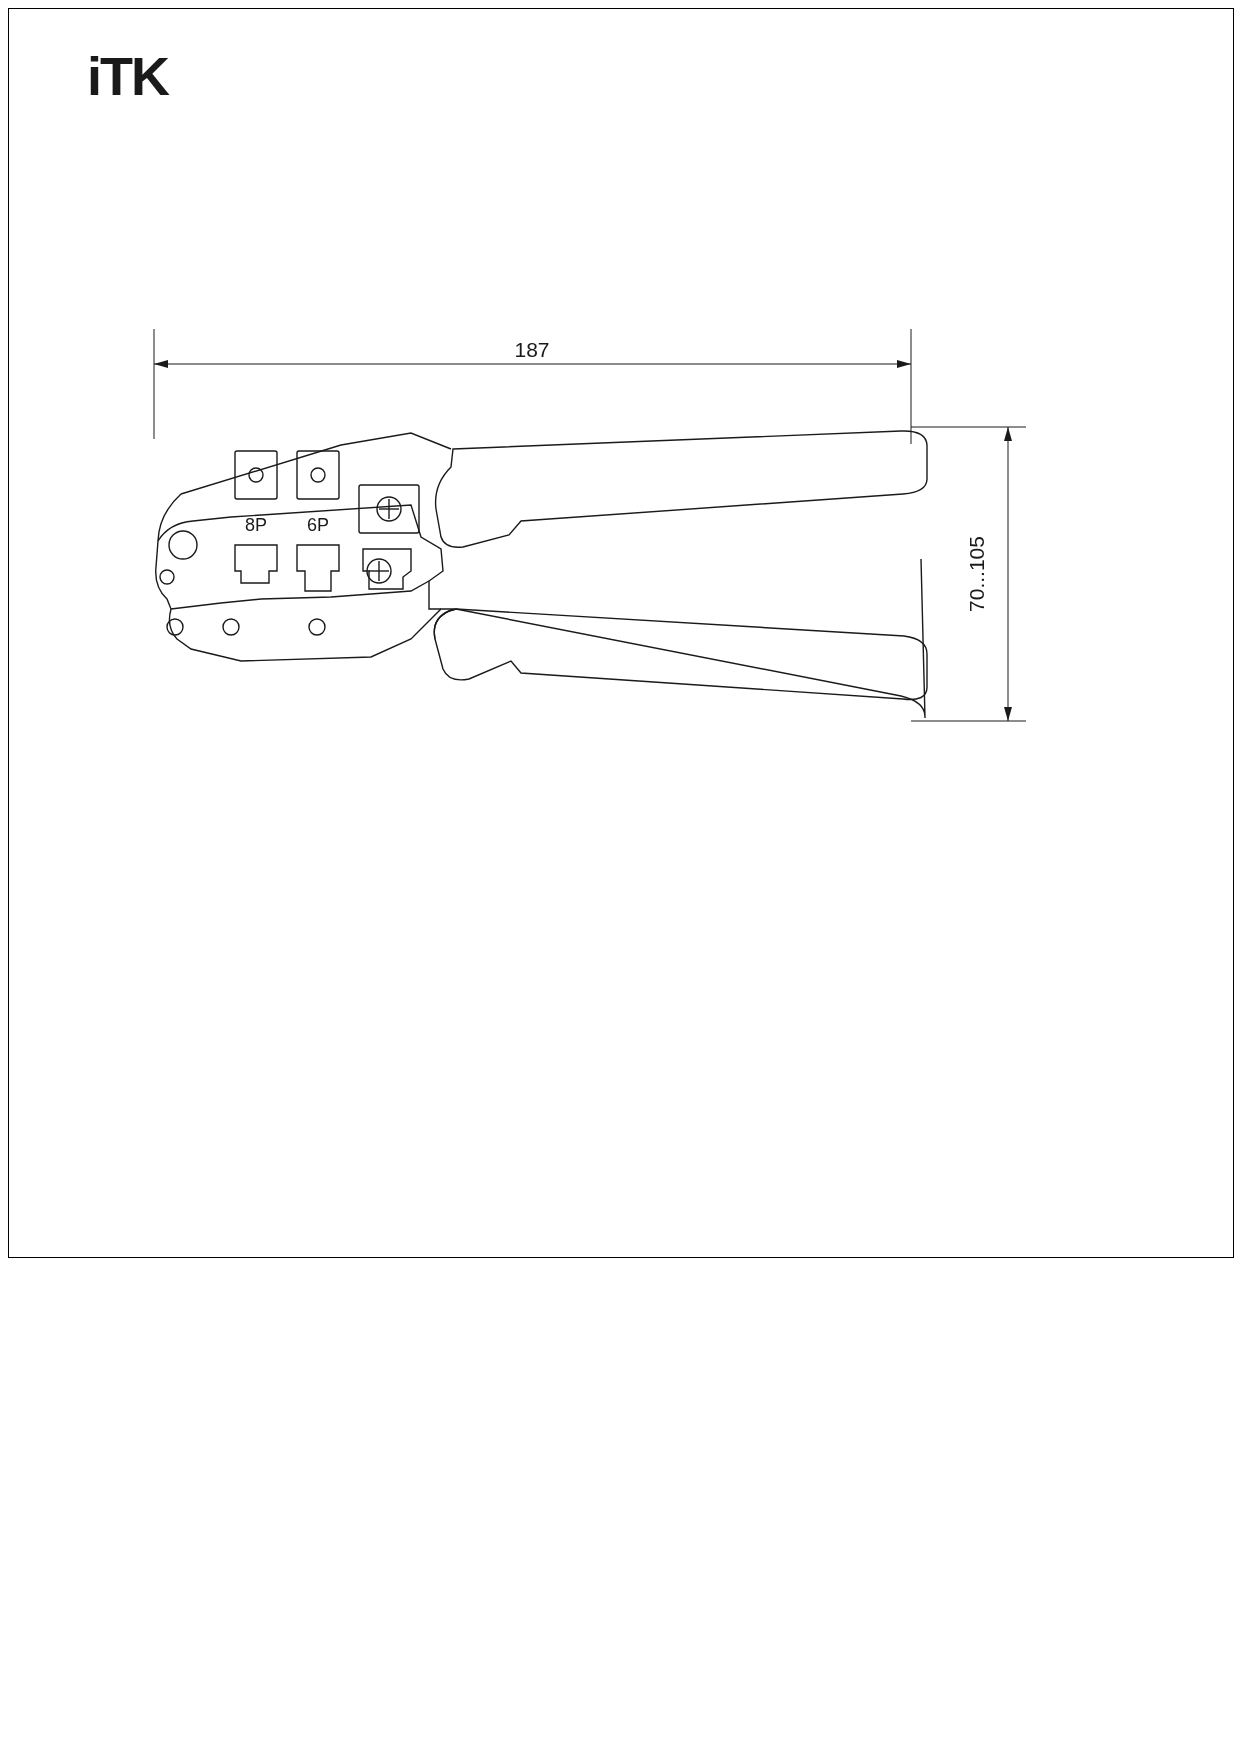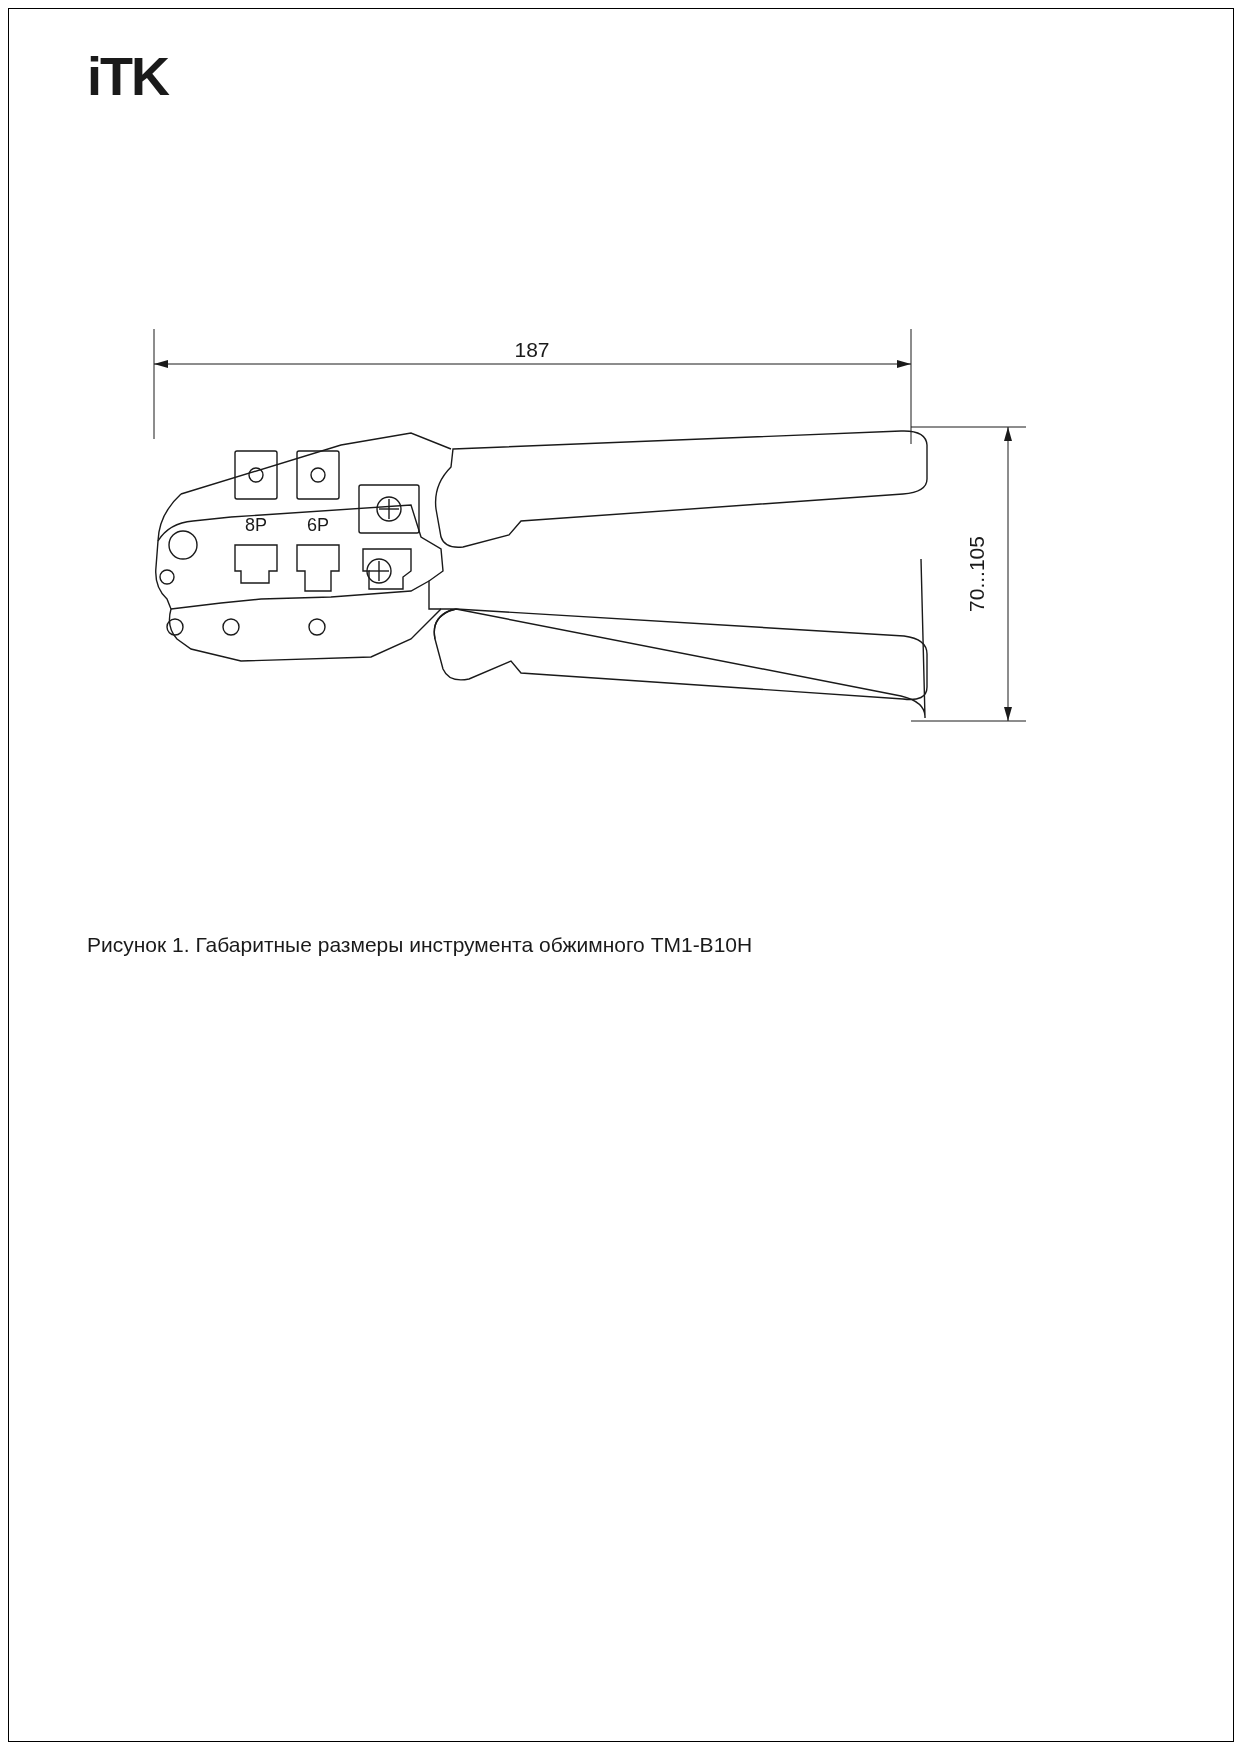--- a/index.html
+++ b/index.html
@@ -13,21 +13,21 @@
     font-family: "Liberation Sans", sans-serif;
     color: #000000;
     position: relative;
     overflow: hidden;
   }
   .page {
     position: absolute;
     left: 8px;
     top: 8px;
     width: 1226px;
-    height: 1734px;
+    height: 1250px;
     border: 1px solid #000000;
     box-sizing: border-box;
     background: #ffffff;
   }
   .logo {
     position: absolute;
     left: 78px;
     top: 40px;
     font-size: 54px;
     font-weight: bold;
@@ -138,15 +138,14 @@
 
       </g>
 
       <text class="dim-text" x="421" y="48" text-anchor="middle">187</text>
       <text class="dim-text" x="873" y="265" text-anchor="middle" transform="rotate(-90 873 265)">70...105</text>
       <text class="part-text" x="145" y="222" text-anchor="middle">8P</text>
       <text class="part-text" x="207" y="222" text-anchor="middle">6P</text>
     </svg>
   </div>
 
-  <div class="caption">Рисунок 1. Габаритные размеры инструмента обжимного TM1-B10H</div>
 
 </div>
 
 </body></html>

